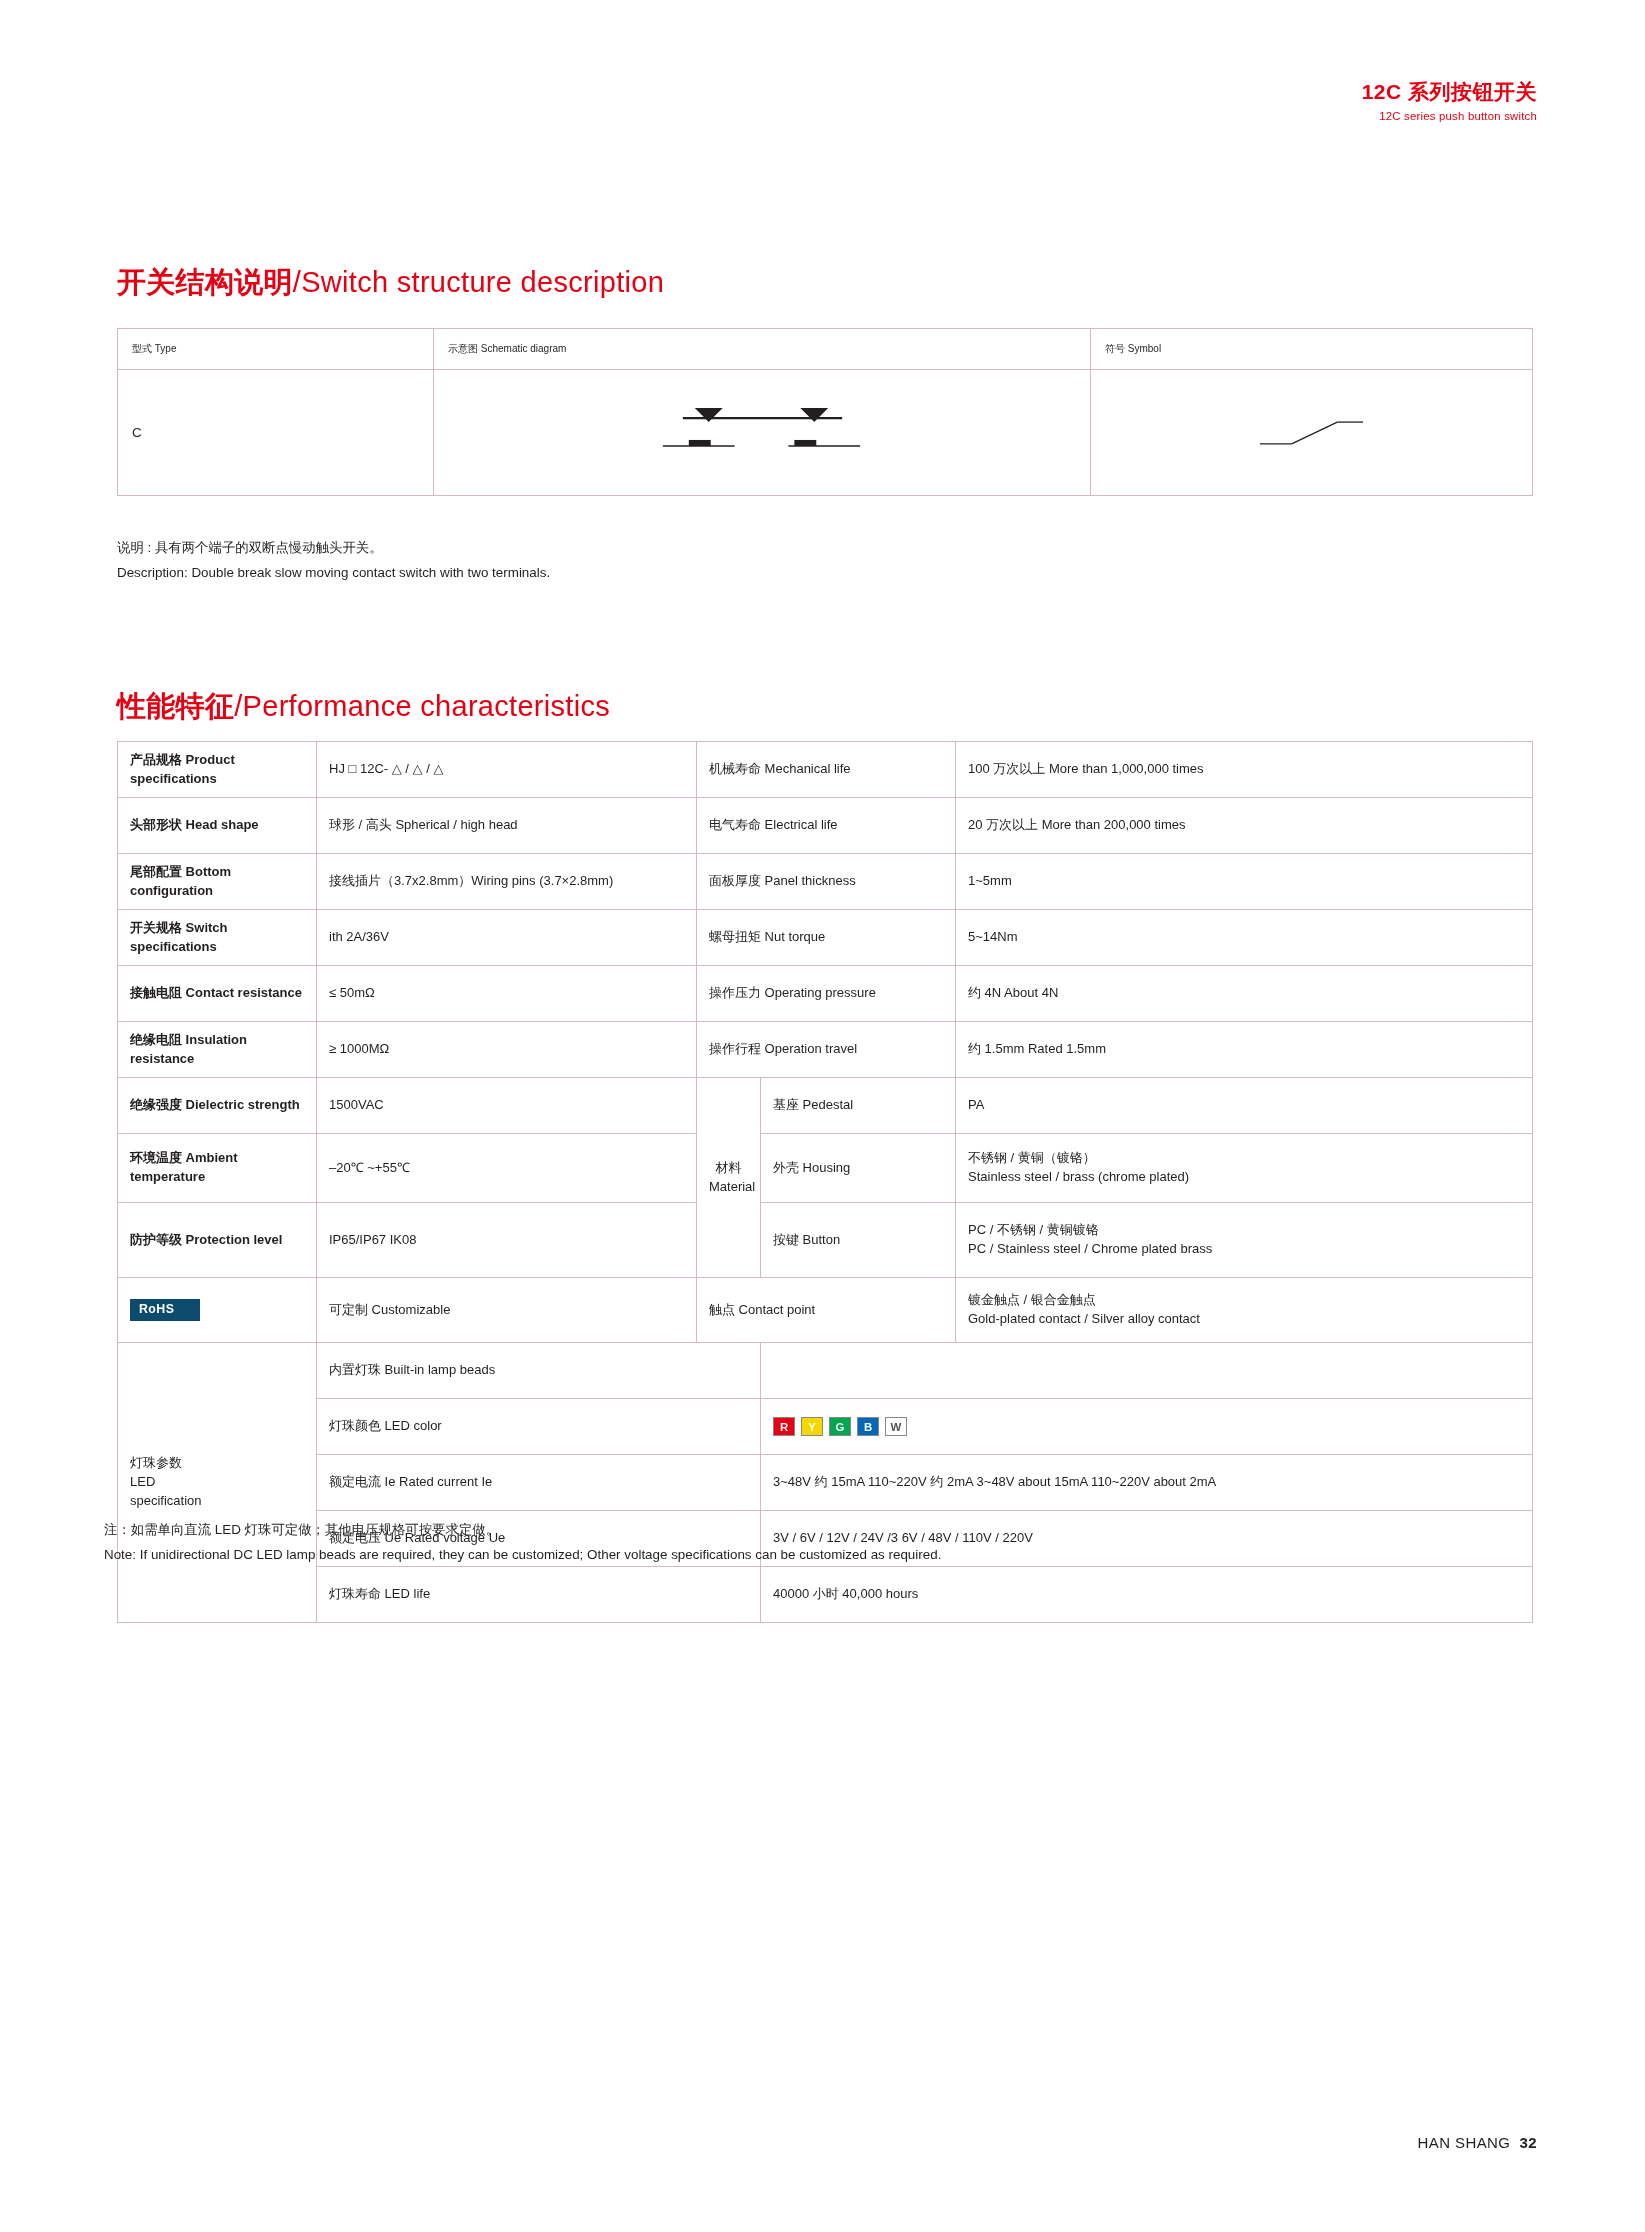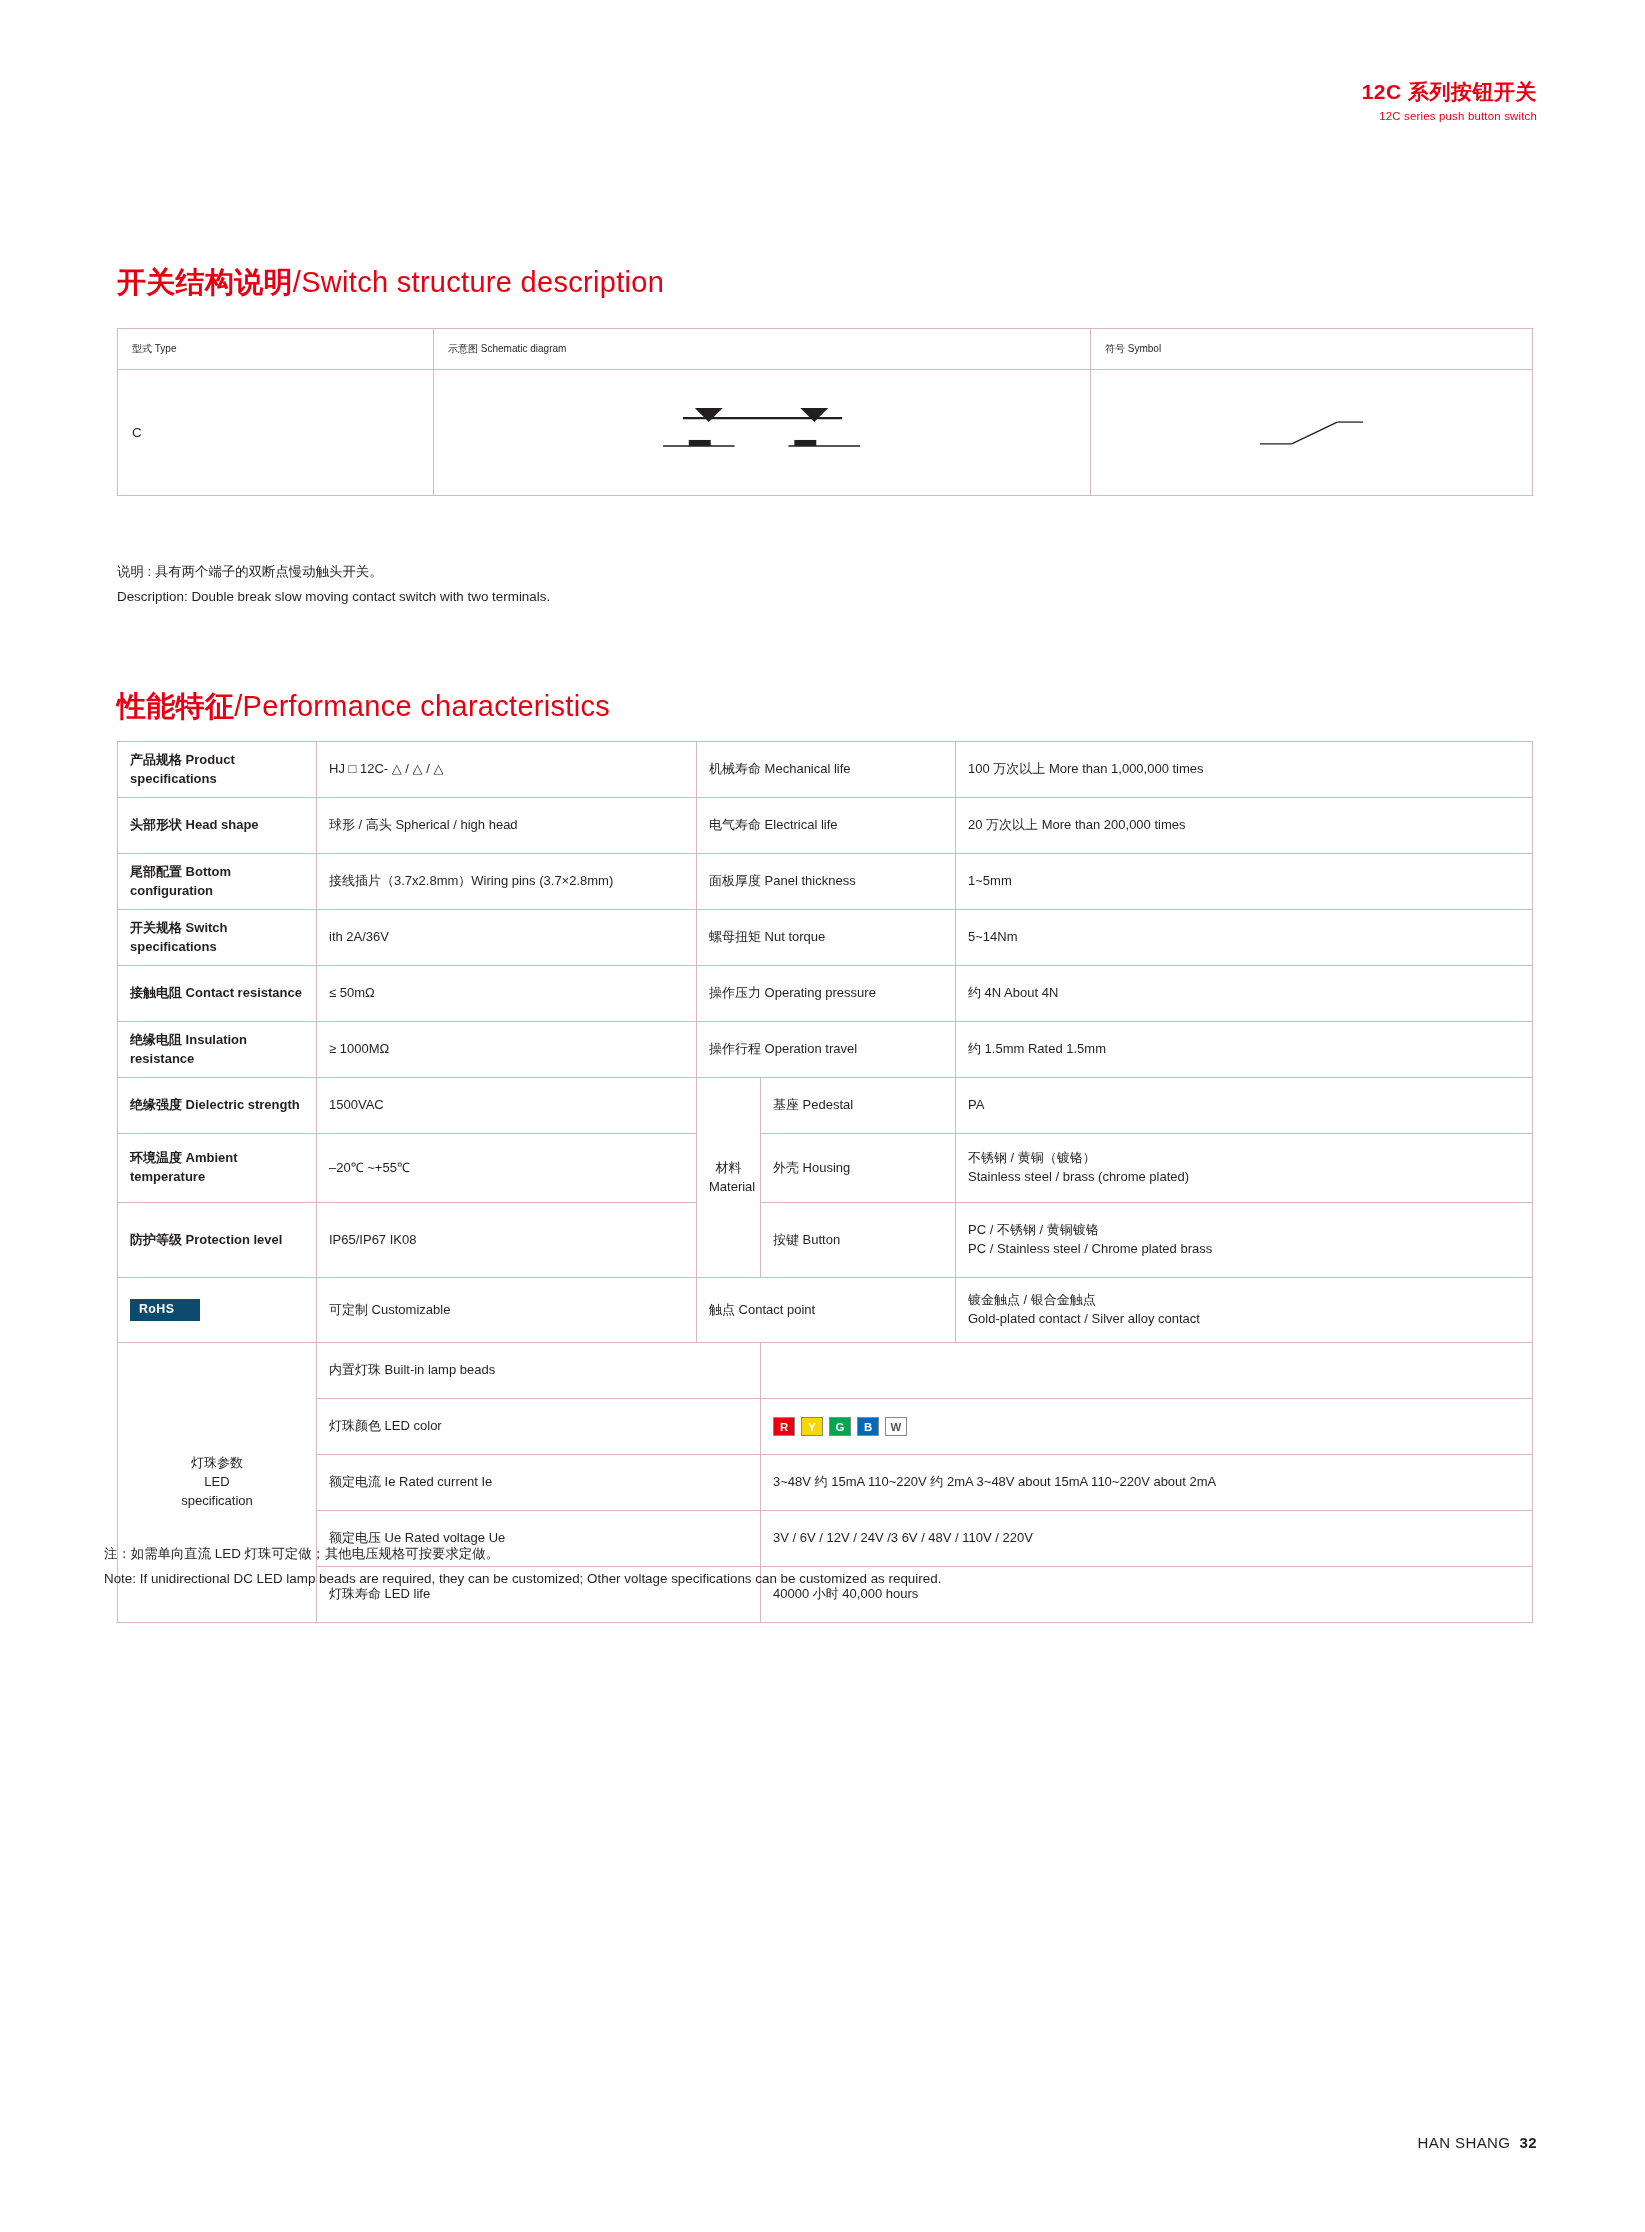--- a/index.html
+++ b/index.html
@@ -97,21 +97,20 @@
   .col-diagram { width: 657px; }
   .col-symbol { width: 442px; }
 
   
   .desc {
     position: absolute;
     left: 117px;
     font-size: 13.4px;
     line-height: 1.9;
     color: #231f20;
-    margin-top: 24px;
   }
   #desc-block { top: 535px; }
 
   
   #perf-table {
     position: absolute;
     left: 117px;
     top: 741px;
     width: 1415px;
     font-size: 13px;
@@ -141,21 +140,21 @@
     background: #0c4a6e;
     color: #ffffff;
     font-size: 12.4px;
     padding: 2px 26px 3px 9px;
     letter-spacing: 0.4px;
   }
 
   
   td.led-head {
     width: 117px;
-    text-align: center;
+    text-align: left;
     padding-left: 12px;
     line-height: 1.55;
   }
   td.led-label { width: 287px; }
   td.led-value { text-align: left; }
 
   .led-colors {
     display: flex;
     gap: 6px;
     align-items: center;

